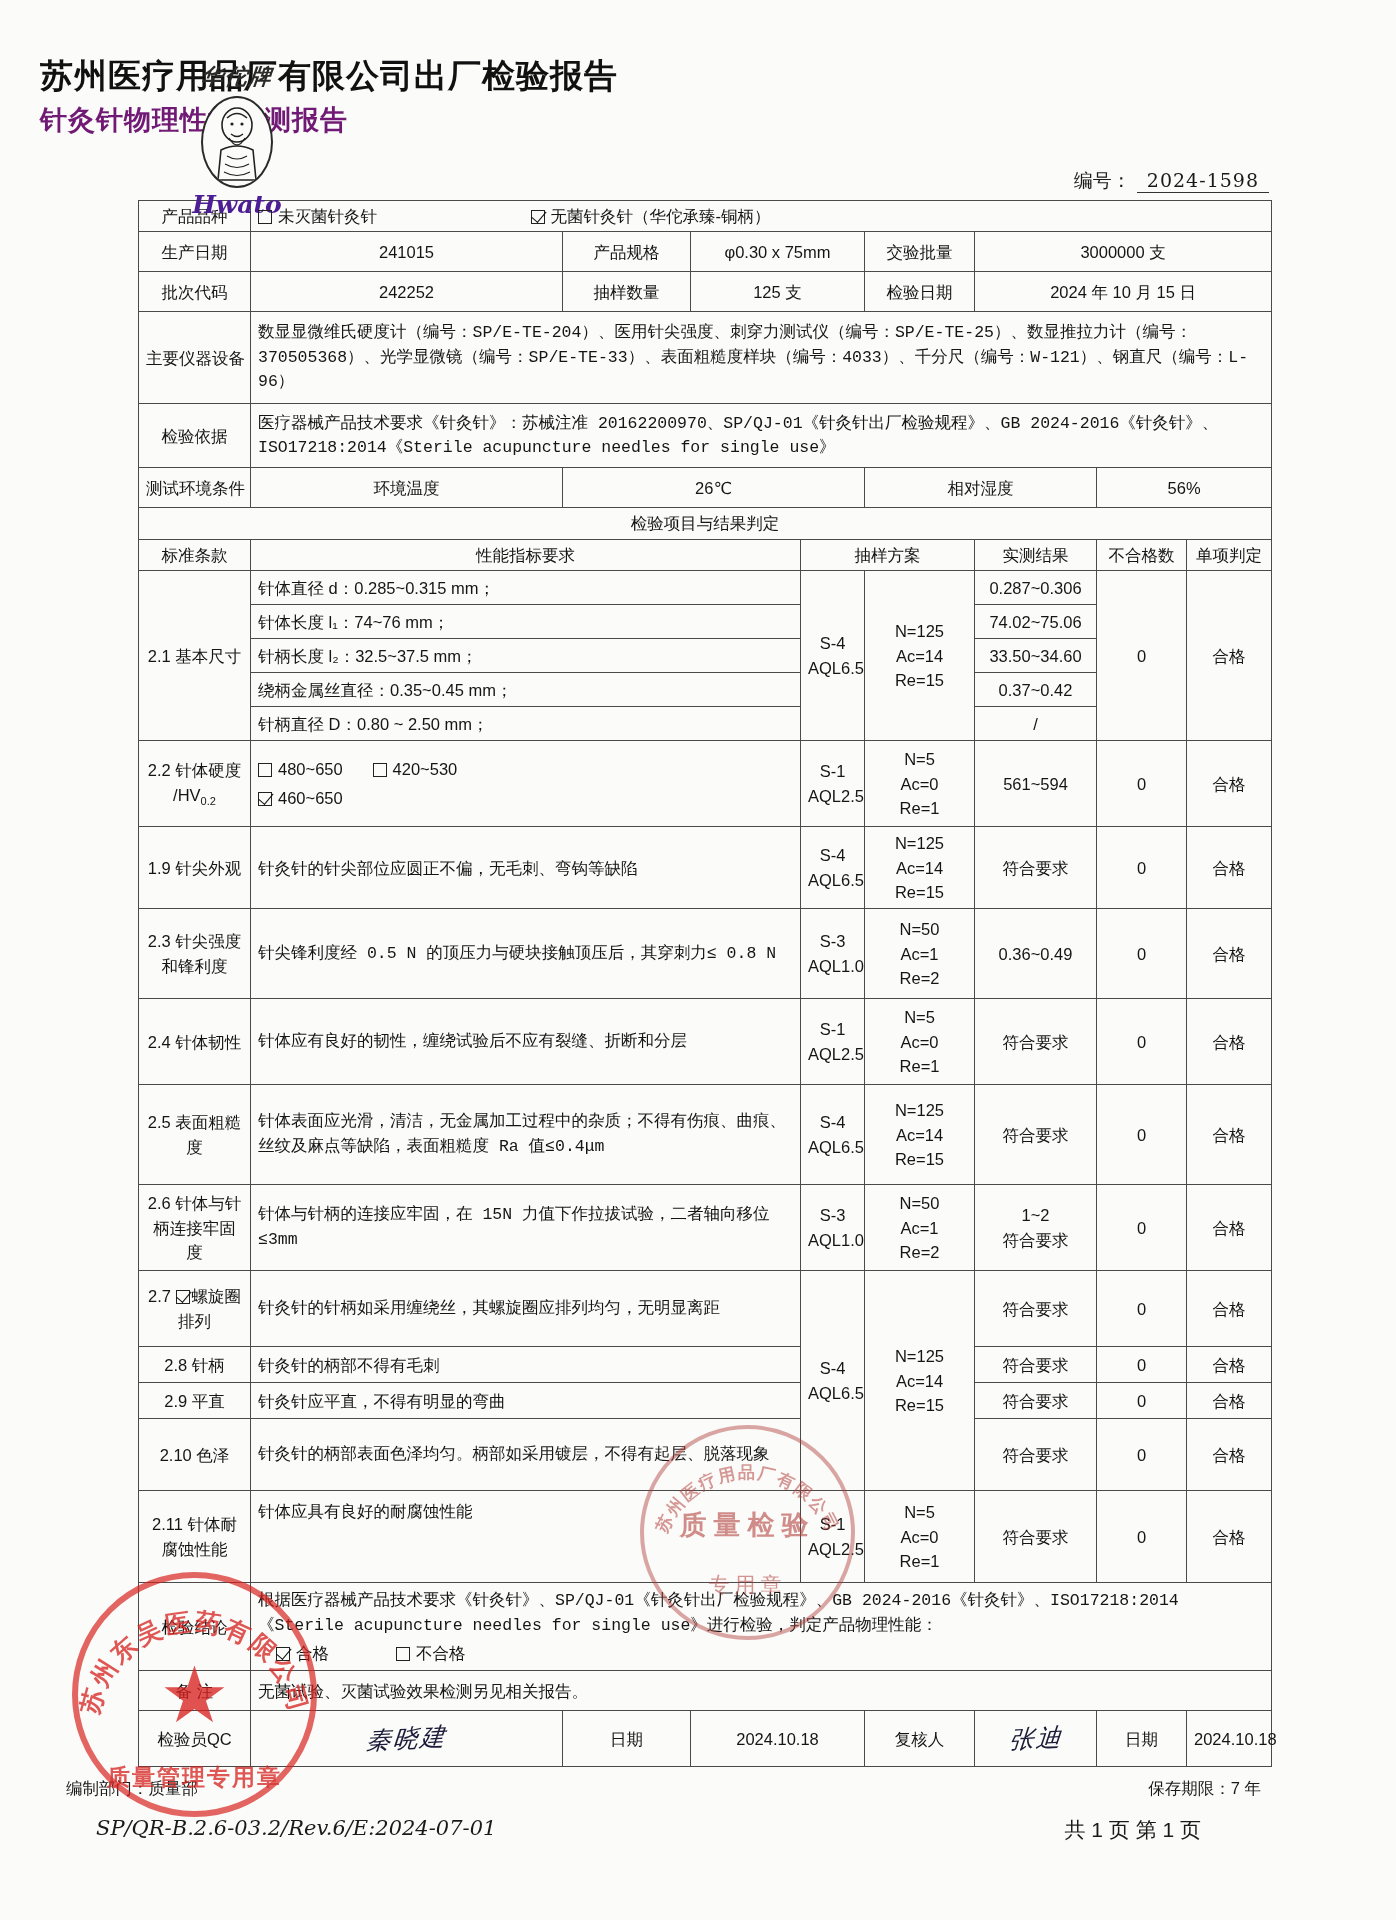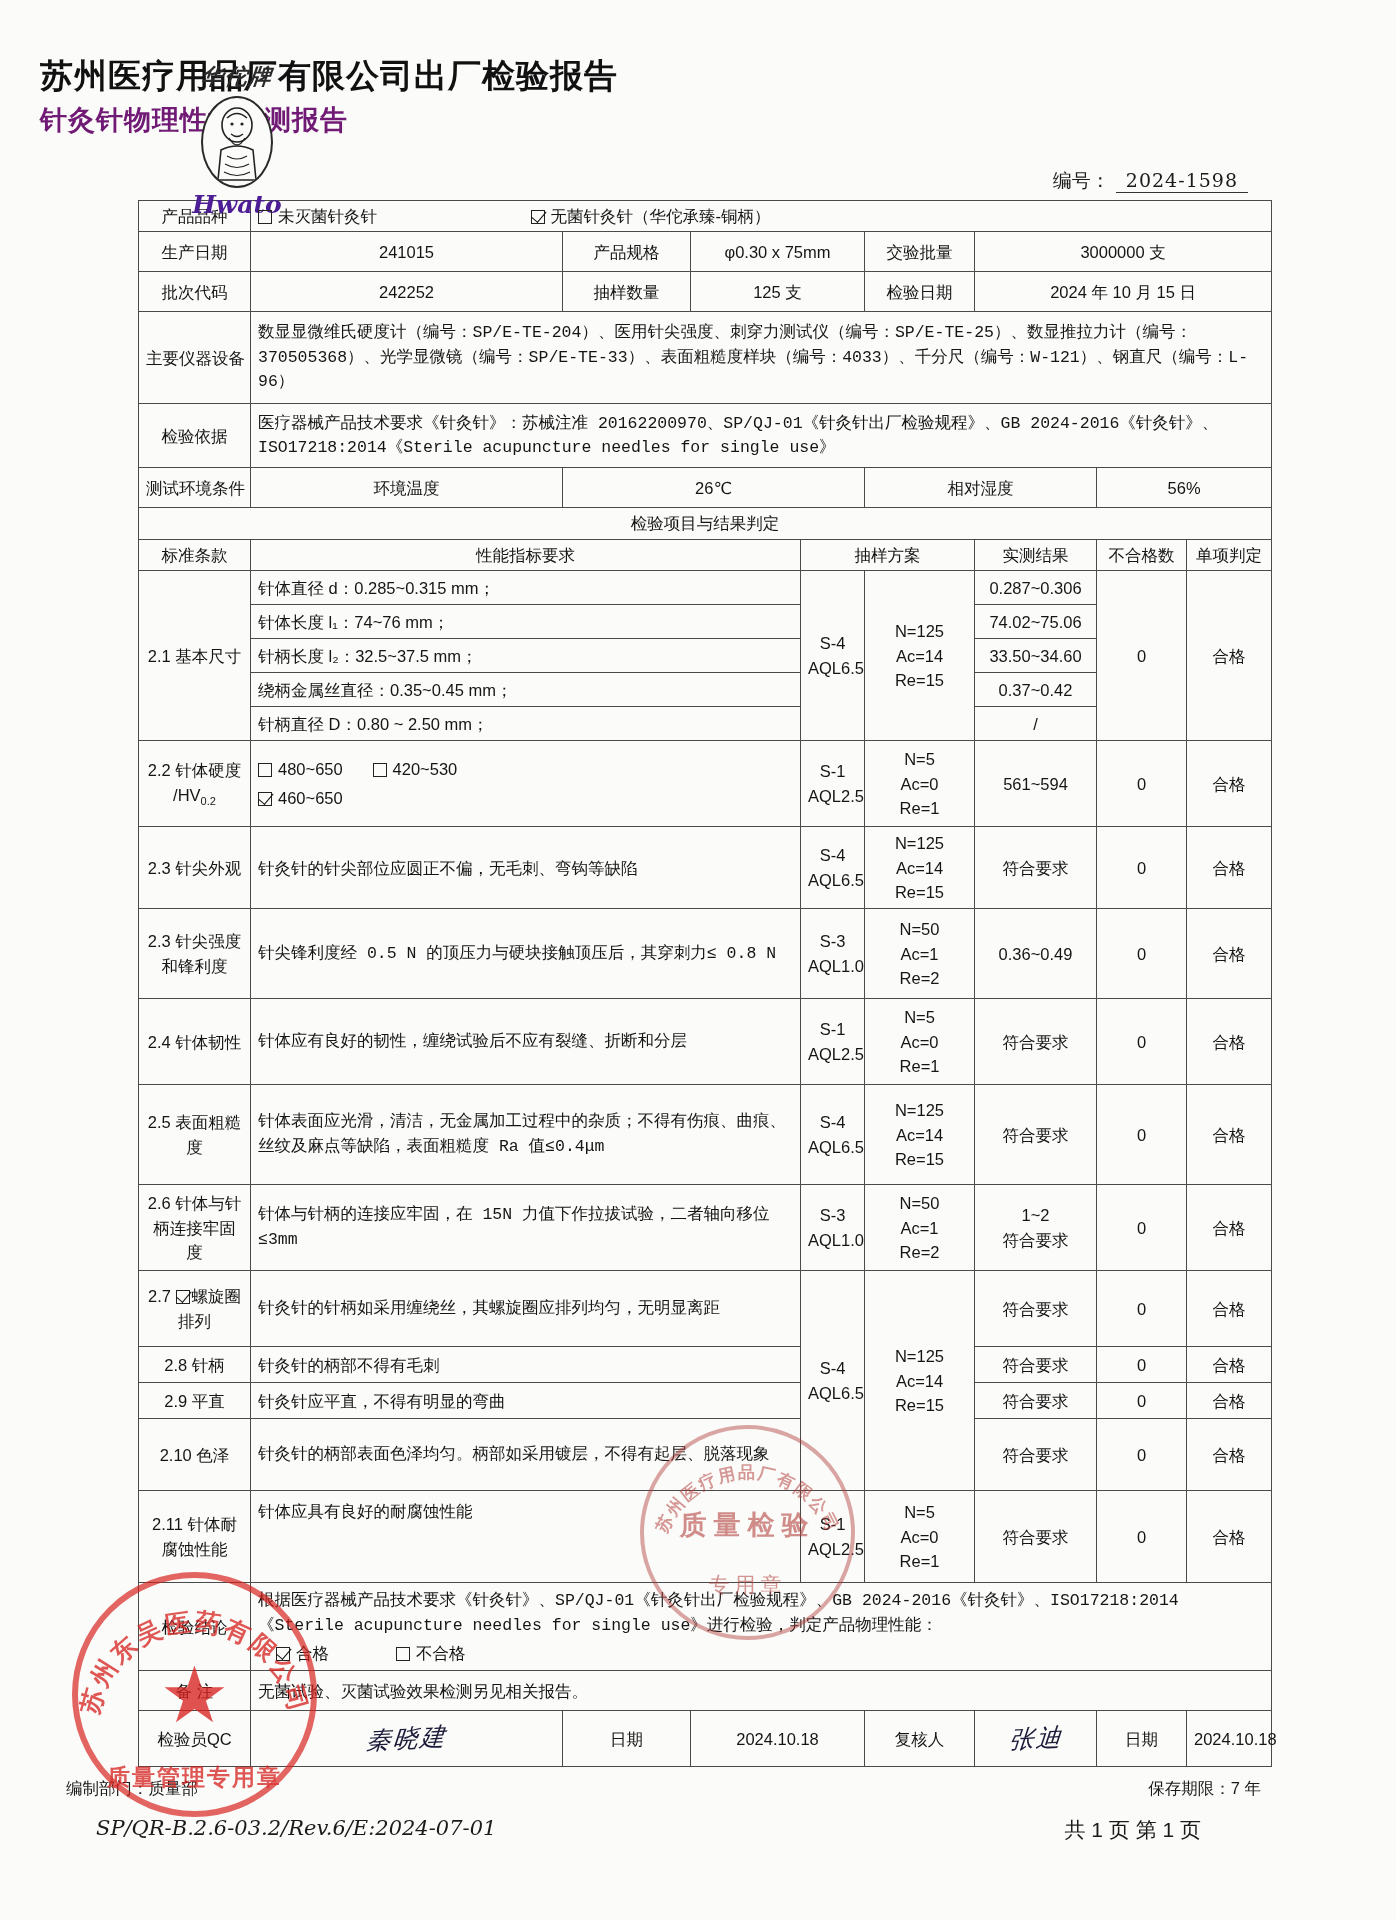--- a/index.html
+++ b/index.html
@@ -68,21 +68,21 @@
   }
   .title-sub {
     font-family: "DejaVu Serif", serif;
     font-size: 27px; font-weight: bold;
     letter-spacing: 1px;
     color: #701a75;
     line-height: 1.5;
   }
   .report-no {
     position: absolute;
-    right: 148px; top: 168px;
+    right: 127px; top: 168px;
     font-size: 19px;
     color: #1a1a1a;
     white-space: nowrap;
   }
   .report-no .num {
     border-bottom: 1.5px solid #333;
     padding: 0 10px 1px 10px;
     margin-left: 6px;
     font-family: "DejaVu Serif", serif;
     letter-spacing: 1px;
@@ -403,21 +403,21 @@
 AQL2.5</td>
       <td class="c" style="white-space:pre-line">N=5
 Ac=0
 Re=1</td>
       <td class="c">561~594</td>
       <td class="c">0</td>
       <td class="c">合格</td>
     </tr>
 
     <tr>
-      <td class="c" style="height:82px">2.3 针尖外观</td>
+      <td class="c" style="height:82px">1.9 针尖外观</td>
       <td class="l" colspan="4">针灸针的针尖部位应圆正不偏，无毛刺、弯钩等缺陷</td>
       <td class="c" style="white-space:pre-line">S-4
 AQL6.5</td>
       <td class="c" style="white-space:pre-line">N=125
 Ac=14
 Re=15</td>
       <td class="c">符合要求</td>
       <td class="c">0</td>
       <td class="c">合格</td>
     </tr>

